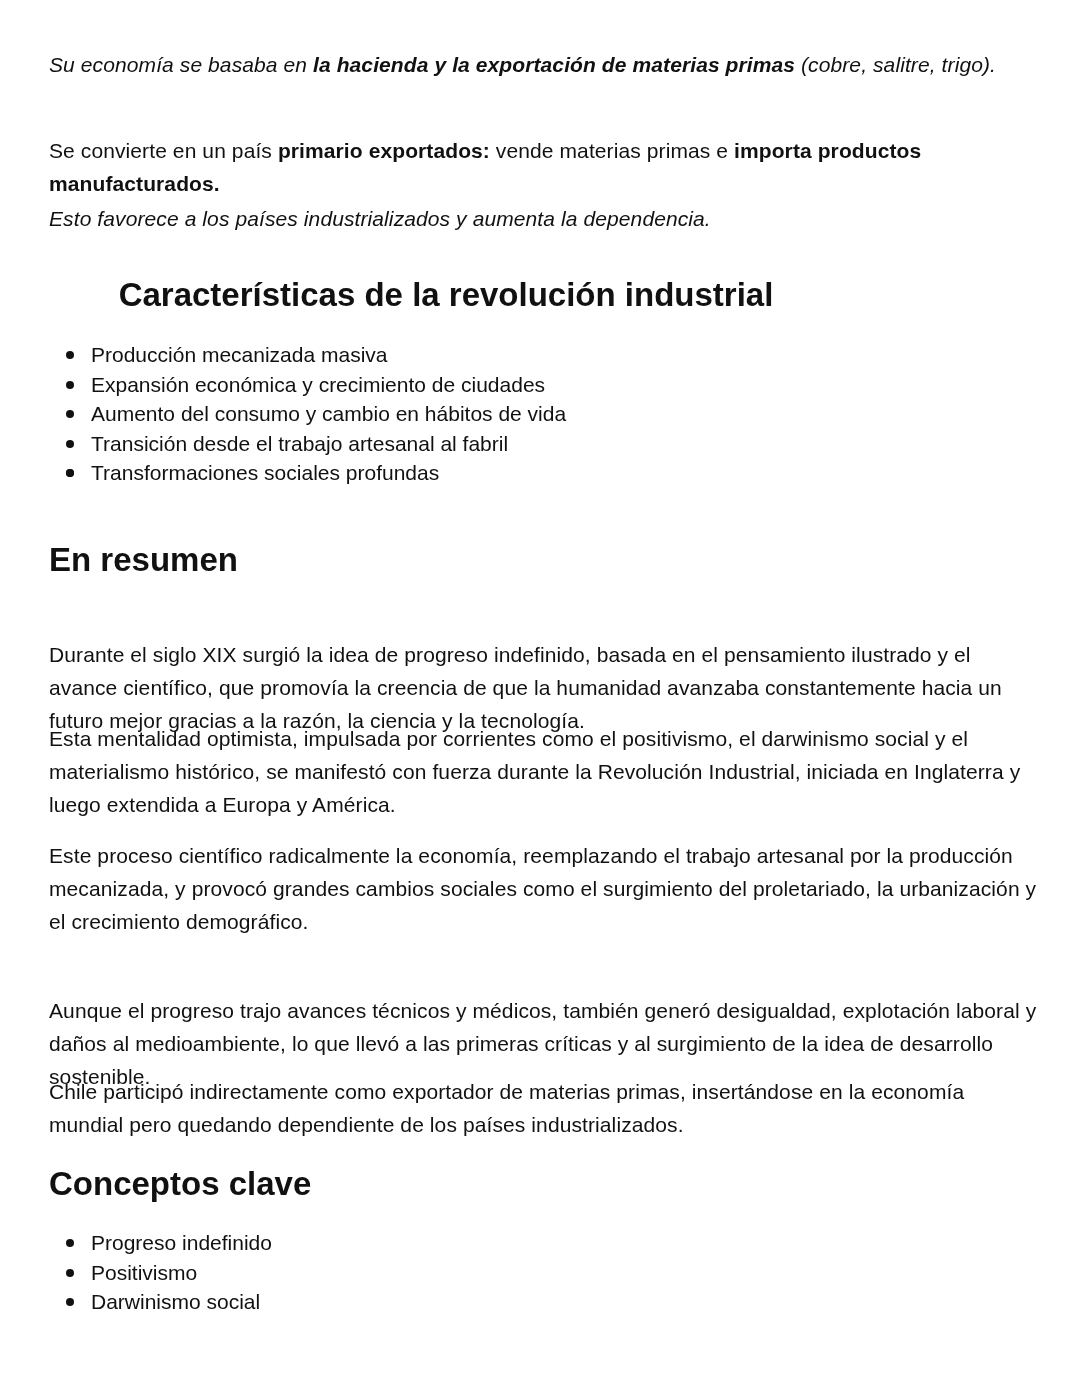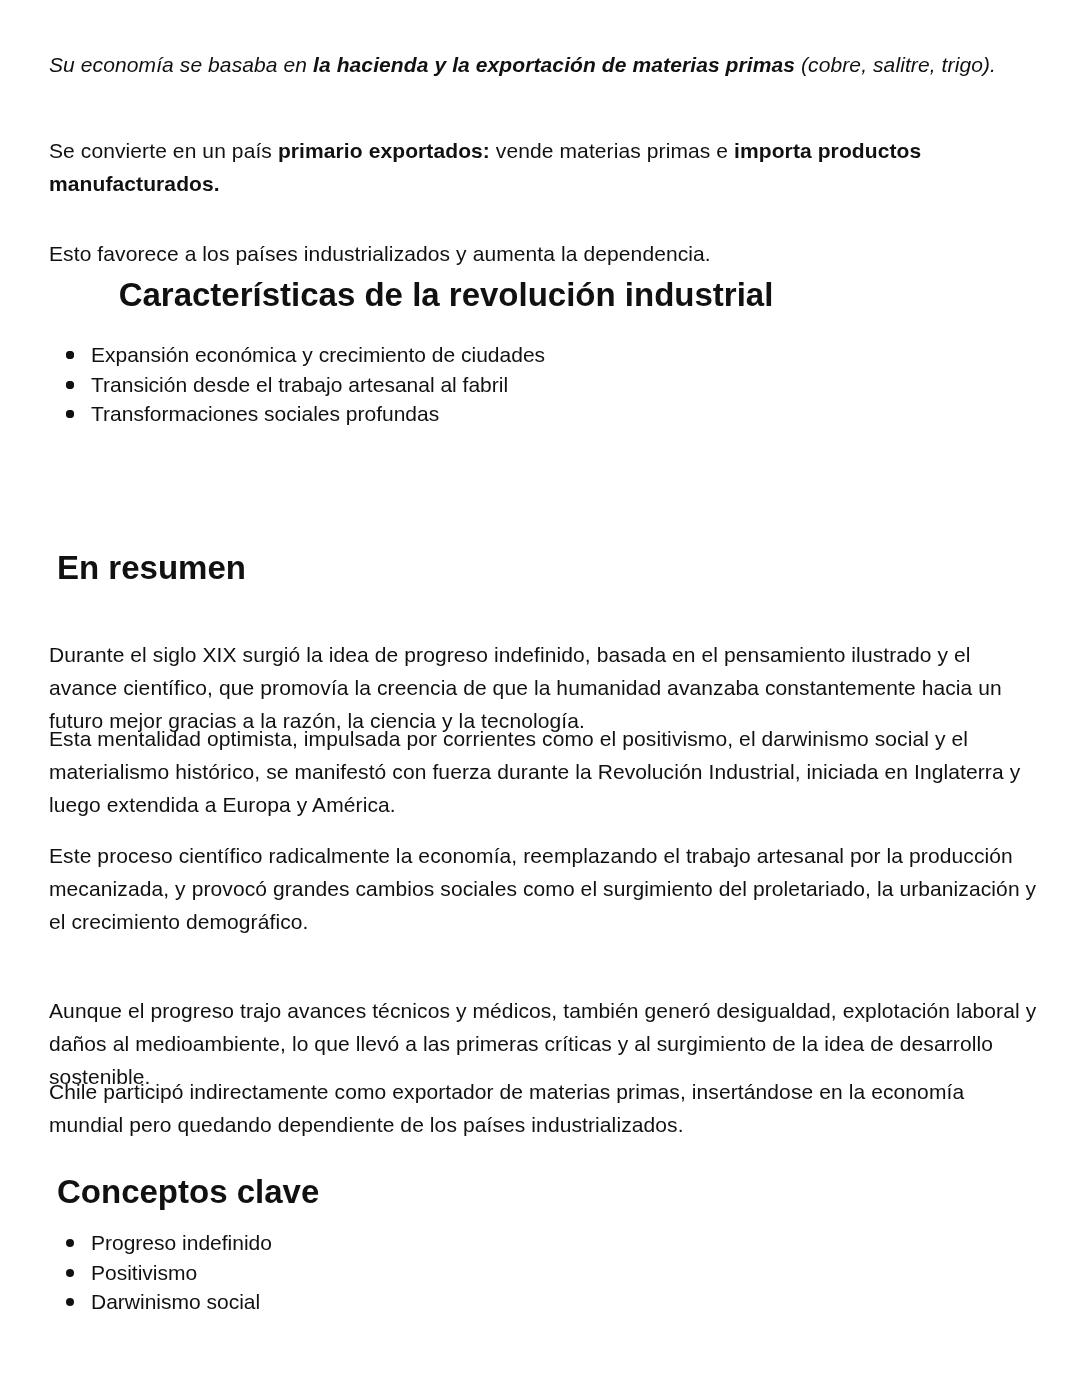--- a/index.html
+++ b/index.html
@@ -23,34 +23,34 @@
     }
     p {
       margin: 0;
       font-size: 21px;
       line-height: 33px;
       letter-spacing: 0.1px;
     }
     b { font-weight: bold; }
     .p1 { position: absolute; top: 48px; font-style: italic; }
     .p2 { position: absolute; top: 134px; }
-    .p3 { position: absolute; top: 237px; }
+    .p3 { position: absolute; top: 202px; font-style: italic; }
     h2.center {
       position: absolute;
       top: 272px;
       left: -49px;
       width: 892px;
       text-align: center;
       margin: 0;
       font-size: 33px;
       line-height: 46px;
       font-weight: bold;
     }
     h2.left {
-      margin: 8px;
+      margin: 0;
       font-size: 33px;
       line-height: 46px;
       font-weight: bold;
       position: absolute;
     }
     ul {
       list-style: none;
       margin: 0;
       padding: 0;
       position: absolute;
@@ -88,23 +88,23 @@
 
   <p class="p1"><span>Su economía se basaba en </span><b>la hacienda y la exportación de materias primas</b><span> (cobre, salitre, trigo).</span></p>
 
   <p class="p2"><span>Se convierte en un país </span><b>primario exportados:</b><span> vende materias primas e </span><b>importa productos manufacturados.</b></p>
 
   <p class="p3">Esto favorece a los países industrializados y aumenta la dependencia.</p>
 
   <h2 class="center">Características de la revolución industrial</h2>
 
   <ul class="list1">
-    <li><span class="bullet"></span></li>
+    <li><span class="bullet"></span><span>Producción mecanizada masiva</span></li>
     <li><span class="bullet"></span><span>Expansión económica y crecimiento de ciudades</span></li>
-    <li><span class="bullet"></span></li>
+    <li><span class="bullet"></span><span>Aumento del consumo y cambio en hábitos de vida</span></li>
     <li><span class="bullet"></span><span>Transición desde el trabajo artesanal al fabril</span></li>
     <li><span class="bullet"></span></li>
     <li><span class="bullet"></span><span>Transformaciones sociales profundas</span></li>
   </ul>
 
   <h2 class="left h-resumen">En resumen</h2>
 
   <p class="r1">Durante el siglo XIX surgió la idea de progreso indefinido, basada en el pensamiento ilustrado y el avance científico, que promovía la creencia de que la humanidad avanzaba constantemente hacia un futuro mejor gracias a la razón, la ciencia y la tecnología.</p>
   <p class="r2">Esta mentalidad optimista, impulsada por corrientes como el positivismo, el darwinismo social y el materialismo histórico, se manifestó con fuerza durante la Revolución Industrial, iniciada en Inglaterra y luego extendida a Europa y América.</p>
   <p class="r3">Este proceso científico radicalmente la economía, reemplazando el trabajo artesanal por la producción mecanizada, y provocó grandes cambios sociales como el surgimiento del proletariado, la urbanización y el crecimiento demográfico.</p>

